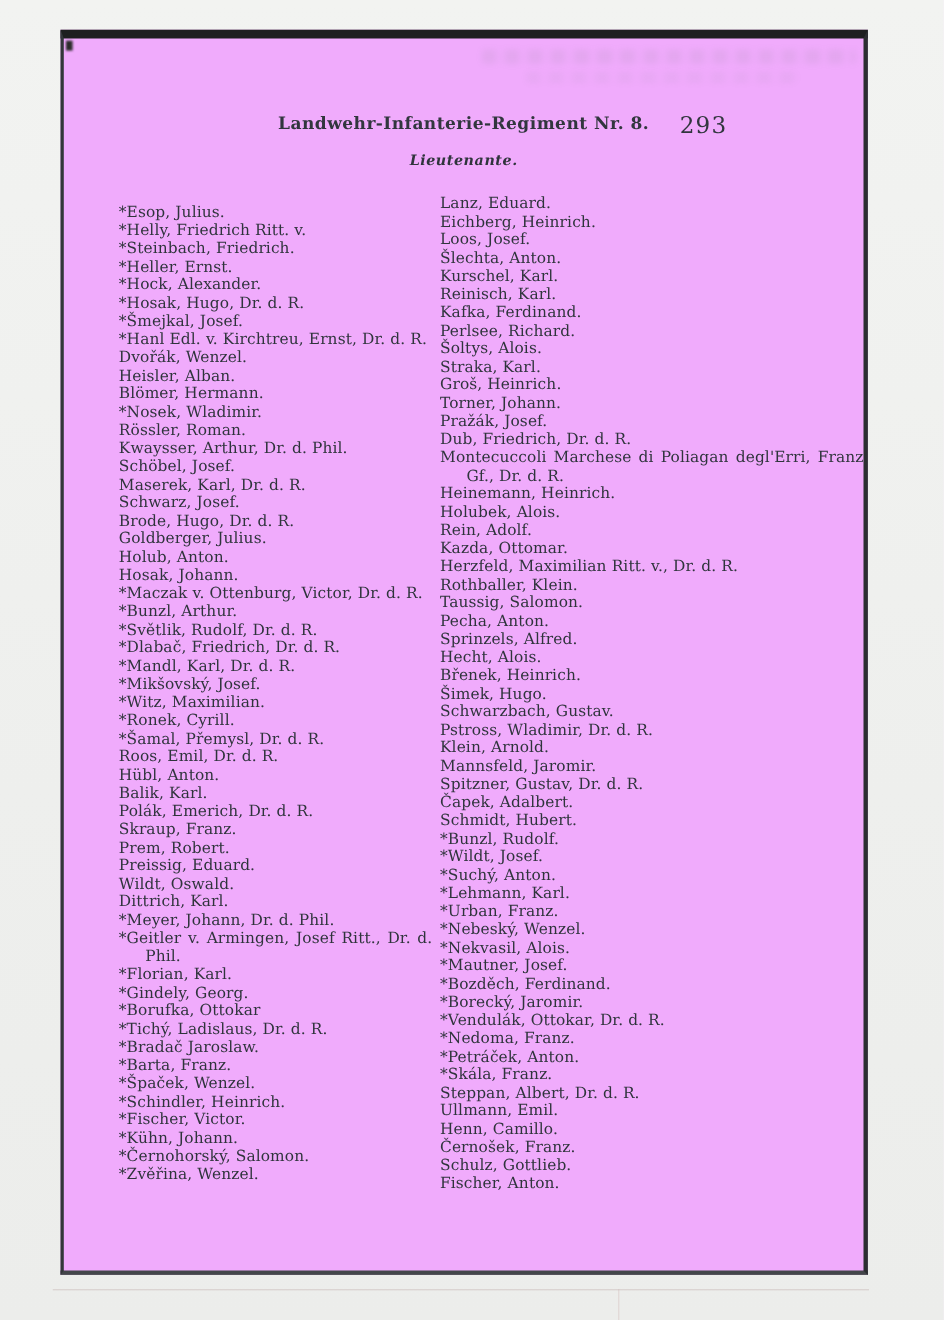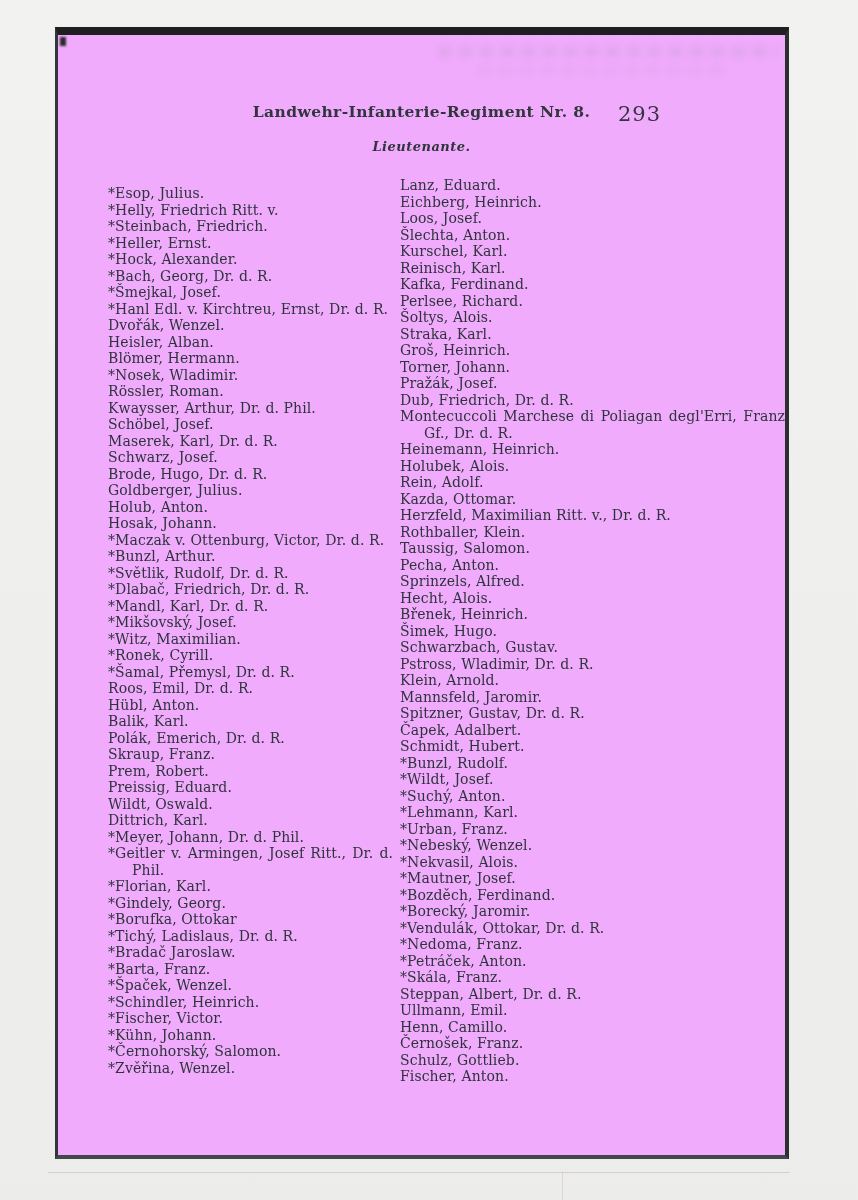--- a/index.html
+++ b/index.html
@@ -92,21 +92,21 @@
 
   <div class="section-title">Lieutenante.</div>
 
   <div class="columns">
     <div class="col col-left">
         <div class="entry">*Esop, Julius.</div>
         <div class="entry">*Helly, Friedrich Ritt. v.</div>
         <div class="entry">*Steinbach, Friedrich.</div>
         <div class="entry">*Heller, Ernst.</div>
         <div class="entry">*Hock, Alexander.</div>
-        <div class="entry">*Bach, Georg, Dr. d. R.</div>
+        <div class="entry">*Hosak, Hugo, Dr. d. R.</div>
         <div class="entry">*Šmejkal, Josef.</div>
         <div class="entry">*Hanl Edl. v. Kirchtreu, Ernst, Dr. d. R.</div>
         <div class="entry">Dvořák, Wenzel.</div>
         <div class="entry">Heisler, Alban.</div>
         <div class="entry">Blömer, Hermann.</div>
         <div class="entry">*Nosek, Wladimir.</div>
         <div class="entry">Rössler, Roman.</div>
         <div class="entry">Kwaysser, Arthur, Dr. d. Phil.</div>
         <div class="entry">Schöbel, Josef.</div>
         <div class="entry">Maserek, Karl, Dr. d. R.</div>

